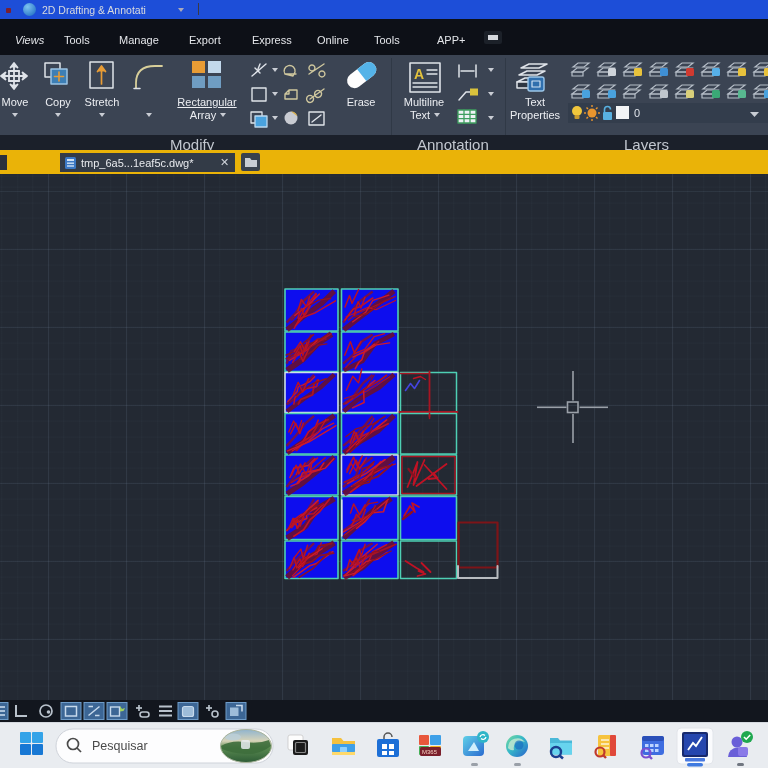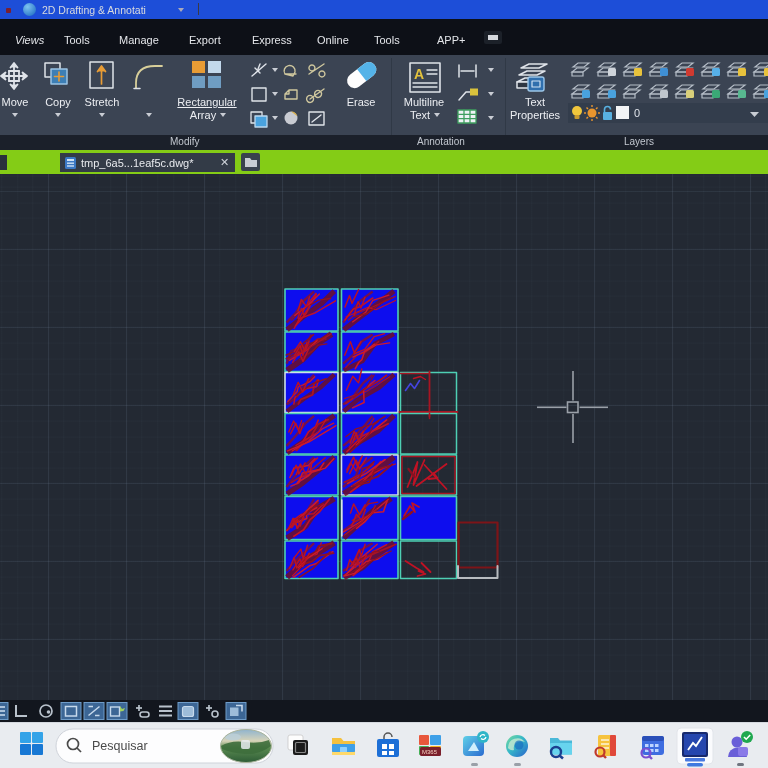--- a/index.html
+++ b/index.html
@@ -8,22 +8,22 @@
 .abs { position:absolute; }
 #titlebar { left:0; top:0; width:768px; height:19px; background:#1d4ed8; color:#d8dade; }
 #titlebar .tb-txt { font-size:10.5px; position:absolute; top:4px; white-space:nowrap; }
 #menubar { left:0; top:19px; width:768px; height:36px; background:#0d1017; color:#e4e6ea; }
 #menubar span { position:absolute; top:15px; font-size:11px; }
 #ribbon { left:0; top:55px; width:768px; height:80px; background:#3b4453; color:#e8eaee; }
 #ribbon .lbl { position:absolute; font-size:11px; text-align:center; color:#eceef2; }
 .caret { position:absolute; width:0; height:0; border-left:3.5px solid transparent; border-right:3.5px solid transparent; border-top:4px solid #c9cdd4; }
 .vsep { position:absolute; top:3px; width:1px; height:92px; background:#303946; }
 #plabels { left:0; top:135px; width:768px; height:15px; background:#1b202a; color:#c2c7cf; }
-#plabels div { position:absolute; top:1px; font-size:10px; }
-#tabbar { left:0; top:150px; width:768px; height:24px; background:#84cc16; }
+#plabels div { position:absolute; top:1px; font-size:15px; }
+#tabbar { left:0; top:150px; width:768px; height:24px; background:#eab308; }
 #dtab { position:absolute; left:60px; top:3px; width:175px; height:19px; background:#333b47; color:#e8eaee; font-size:11px; }
 #canvas { left:0; top:174px; width:768px; height:526px; background:#232933;
   background-image:
     repeating-linear-gradient(to right, rgba(120,140,165,0.13) 0 1px, transparent 1px 78px),
     repeating-linear-gradient(to bottom, rgba(120,140,165,0.13) 0 1px, transparent 1px 78px),
     repeating-linear-gradient(to right, rgba(120,140,165,0.04) 0 1px, transparent 1px 15.6px),
     repeating-linear-gradient(to bottom, rgba(120,140,165,0.04) 0 1px, transparent 1px 15.6px);
   background-position: 48px 0, 0 75px, 1.2px 0, 0 12.6px; }
 #statusbar { left:0; top:700px; width:768px; height:22px; background:#12161e; }
 #taskbar { left:0; top:722px; width:768px; height:46px; background:#e9ecf0; border-top:1px solid #d5d9df; }

